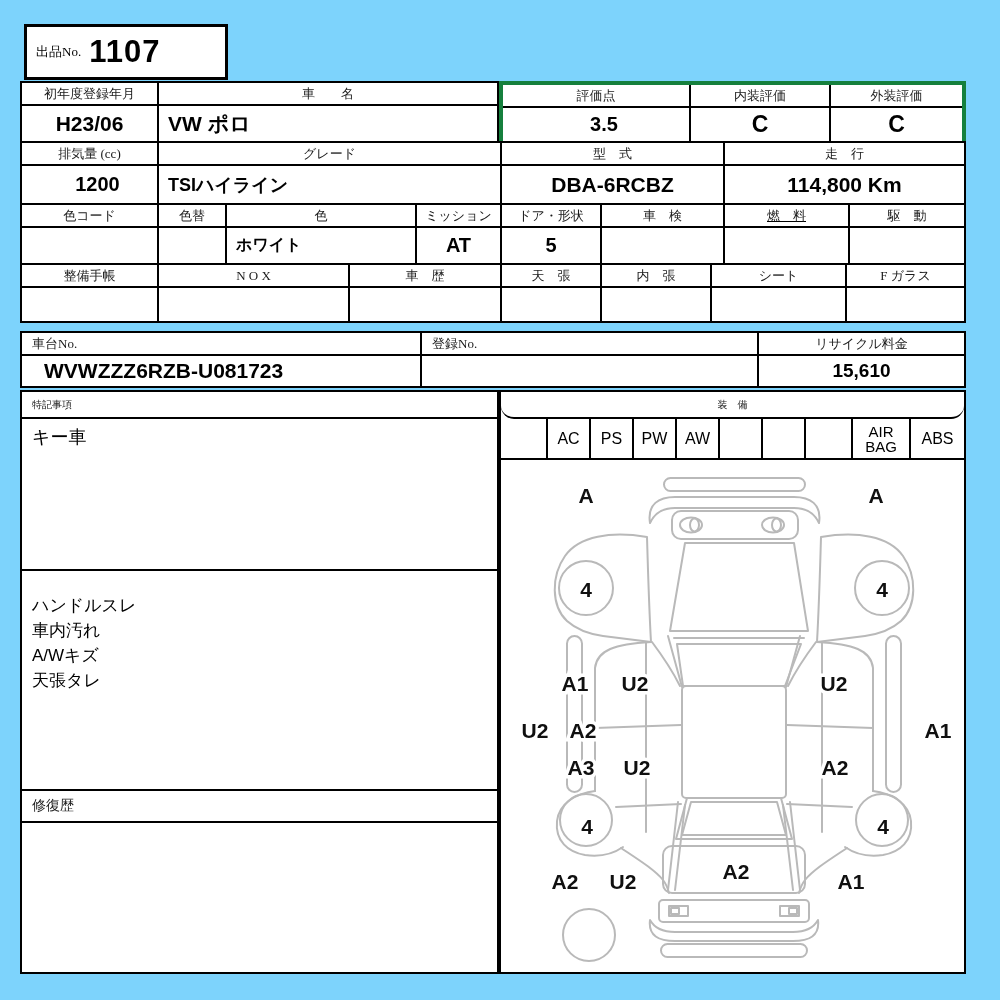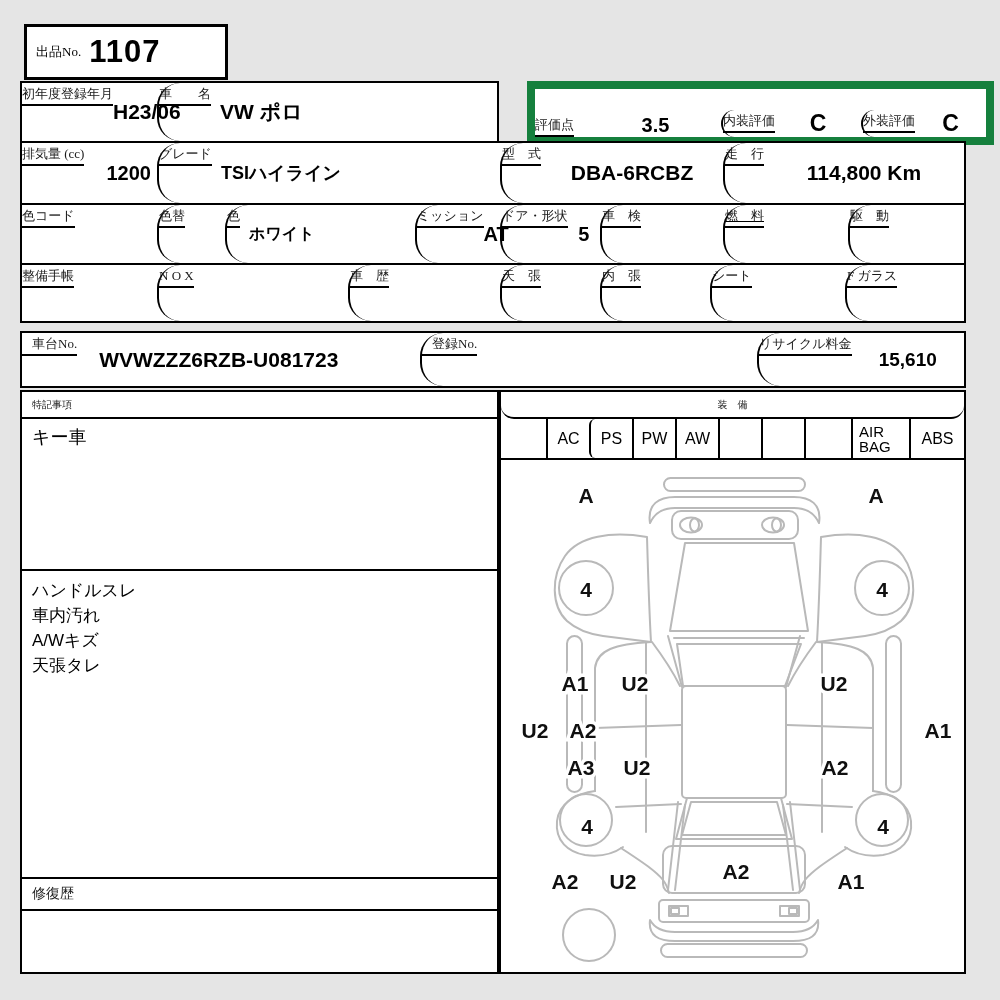--- a/index.html
+++ b/index.html
@@ -1,45 +1,45 @@
 <!DOCTYPE html>
 <html><head>
 <meta charset="utf-8">
 <style>
   html,body{margin:0;padding:0;background:#fff;}
-  #sheet{position:relative;width:1000px;height:1000px;background:#e5e5e5;
+  #sheet{position:relative;width:1000px;height:1000px;background:#7dd3fc;
          font-family:"Liberation Sans",sans-serif;color:#000;}
   .blk{position:absolute;box-sizing:border-box;border:2px solid #000;background:#fff;display:flex;}
-  .col{box-sizing:border-box;display:flex;border-radius:23px;}
+  .col{box-sizing:border-box;display:flex;flex-direction:column;}
   .col + .col{border-left:2px solid #000;}
   .lab{height:23px;box-sizing:border-box;border-bottom:2px solid #000;
        font-family:"Liberation Serif",serif;font-size:13px;color:#1a1a1a;
        display:flex;align-items:center;justify-content:center;white-space:nowrap;}
   .lab-left{justify-content:flex-start;padding-left:10px;}
   .val{flex:1;display:flex;align-items:center;justify-content:center;
        font-weight:bold;font-size:20px;white-space:nowrap;}
   .val-left{justify-content:flex-start;padding-left:9px;} .fs23{font-size:23px;} .fs22{font-size:20px;padding-left:16px;}
   .fs21{font-size:21px;} .fs18{font-size:18px;} .fs16{font-size:16px;} .fs19{font-size:19px;}
   
   #lotbox{position:absolute;left:24px;top:24px;width:204px;height:56px;box-sizing:border-box;
           border:3px solid #000;display:flex;align-items:center;padding-left:9px;background:#fff;}
   #lotbox .l{font-family:"Liberation Serif",serif;font-size:13px;margin-right:8px;}
   #lotbox .n{font-weight:bold;font-size:31px;letter-spacing:1px;}
   
-  #evalbox{position:absolute;left:527px;top:81px;width:467px;height:64px;box-sizing:border-box;
-           border:8px solid #15803d;display:flex;background:#fff;align-items:flex-end;}
+  #evalbox{position:absolute;left:499px;top:81px;width:467px;height:64px;box-sizing:border-box;
+           border:4px solid #15803d;display:flex;background:#fff;}
   
   .secLab{box-sizing:border-box;border-bottom:2px solid #000;
           font-family:"Liberation Serif",serif;font-size:10px;color:#1a1a1a;
           display:flex;align-items:center;padding-left:10px;}
   .noteTxt{font-size:18px;}
   .condLine{font-size:17px;line-height:25px;}
   
   .eqcell{box-sizing:border-box;display:flex;align-items:center;justify-content:center;
-          font-size:16px;line-height:16px;}
+          font-size:16px;text-align:center;line-height:16px;}
   .eqcell + .eqcell{border-left:2px solid #000;}
   
   #car-diagram{position:absolute;left:0;top:68px;}
   #car-diagram path,#car-diagram rect,#car-diagram circle,#car-diagram ellipse{
      fill:none;stroke:#b9b9b9;stroke-width:2;stroke-linecap:round;stroke-linejoin:round;}
   #car-diagram text.dmg{font-family:"Liberation Sans",sans-serif;font-weight:bold;font-size:21px;
      fill:#101010;stroke:#fff;stroke-width:7;paint-order:stroke;text-anchor:middle;}
 </style>
 </head>
 <body>
@@ -175,38 +175,38 @@
       <div class="lab">リサイクル料金</div>
       <div class="val fs19">15,610</div>
     </div>
   </div>
 
   <div class="blk" style="left:20px;top:390px;width:479px;height:584px;flex-direction:column;">
     <div class="secLab" style="height:27px;">特記事項</div>
     <div style="height:152px;box-sizing:border-box;border-bottom:2px solid #000;padding:6px 10px;">
       <div class="noteTxt">キー車</div>
     </div>
-    <div style="height:308px;box-sizing:border-box;border-bottom:2px solid #000;padding:7px 10px;">
+    <div style="height:220px;box-sizing:border-box;border-bottom:2px solid #000;padding:22px 10px;">
       <div class="condLine">ハンドルスレ</div>
       <div class="condLine">車内汚れ</div>
       <div class="condLine">A/Wキズ</div>
       <div class="condLine">天張タレ</div>
     </div>
     <div class="secLab" style="height:32px;font-size:14px;">修復歴</div>
     <div style="flex:1;">
       <span></span>
     </div>
   </div>
 
   <div class="blk" style="left:499px;top:390px;width:467px;height:584px;flex-direction:column;position:absolute;">
     <div class="secLab" style="height:27px;justify-content:center;padding-left:0;border-radius:13px;">装　備</div>
     <div style="height:41px;box-sizing:border-box;border-bottom:2px solid #000;display:flex;">
       <div class="eqcell" style="width:45px;"></div>
       <div class="eqcell" style="width:43px;">AC</div>
-      <div class="eqcell" style="width:43px;border-radius:6px;">PS</div>
+      <div class="eqcell" style="width:43px;">PS</div>
       <div class="eqcell" style="width:43px;">PW</div>
       <div class="eqcell" style="width:43px;">AW</div>
       <div class="eqcell" style="width:43px;"></div>
       <div class="eqcell" style="width:43px;"></div>
       <div class="eqcell" style="width:47px;"></div>
       <div class="eqcell" style="width:58px;font-size:15px;line-height:15px;padding:0 6px;">AIR BAG</div>
       <div class="eqcell" style="flex:1;">ABS</div>
     </div>
 
     <svg id="car-diagram" width="463" height="514" viewBox="0 0 463 514">

